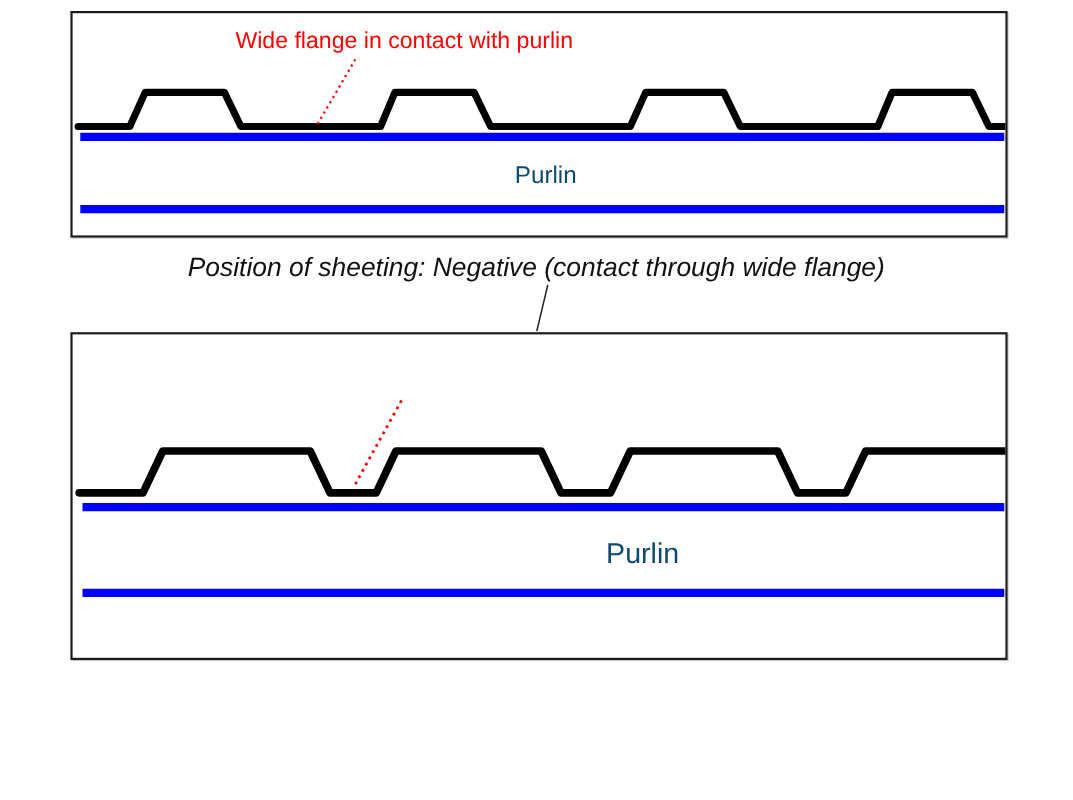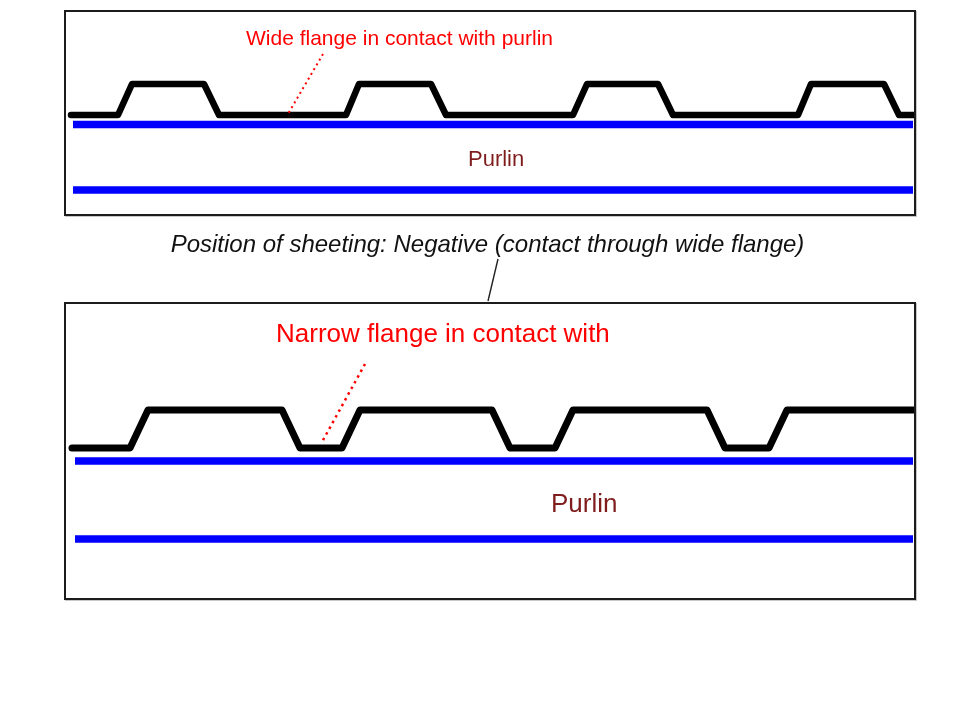--- a/index.html
+++ b/index.html
@@ -20,25 +20,25 @@
   }
   .panel-negative{top:10px;height:202px;}
   .panel-positive{top:302px;height:294px;}
   .panel svg{position:absolute;left:0;top:0;display:block;}
   .red-note{
     position:absolute;
     color:#ff0000;
     white-space:nowrap;
     line-height:1.1;
   }
-  .red-note.neg{left:148px;top:14px;font-size:21px;margin-left:32px;}
+  .red-note.neg{left:148px;top:14px;font-size:21px;}
   .red-note.pos{left:210px;top:15px;font-size:26px;}
   .purlin-label{
     position:absolute;
-    color:#7f1d1d;
+    color:#0c4a6e;
     white-space:nowrap;
     line-height:1.1;
   }
   .purlin-label.neg{left:402px;top:135px;font-size:22px;}
   .purlin-label.pos{left:485px;top:185px;font-size:26px;}
   .caption{
     position:absolute;left:0;width:975px;
     text-align:center;
     font-style:italic;
     font-size:24px;
@@ -79,18 +79,17 @@
     <svg width="848" height="294" viewBox="0 0 848 294">
 
       <polyline points="6,144 64,144 82,106 216,106 234,144 276,144 294,106 426,106 444,144 489,144 507,106 641,106 659,144 703,144 721,106 848,106" fill="none" stroke="#000000" stroke-width="7" stroke-linejoin="round" stroke-linecap="round"></polyline>
 
       <line x1="9" y1="157" x2="847" y2="157" stroke="#0000ff" stroke-width="7.5"></line>
 
       <line x1="9" y1="235" x2="847" y2="235" stroke="#0000ff" stroke-width="7.5"></line>
 
       <line x1="299" y1="60" x2="256" y2="138" stroke="#ff0000" stroke-width="2.5" stroke-dasharray="2.5,4"></line>
     </svg>
-    <div class="red-note pos">Narrow flange in contact with</div>
     <div class="purlin-label pos">Purlin</div>
   </div>
 
 
 </div>
 
 </body></html>

